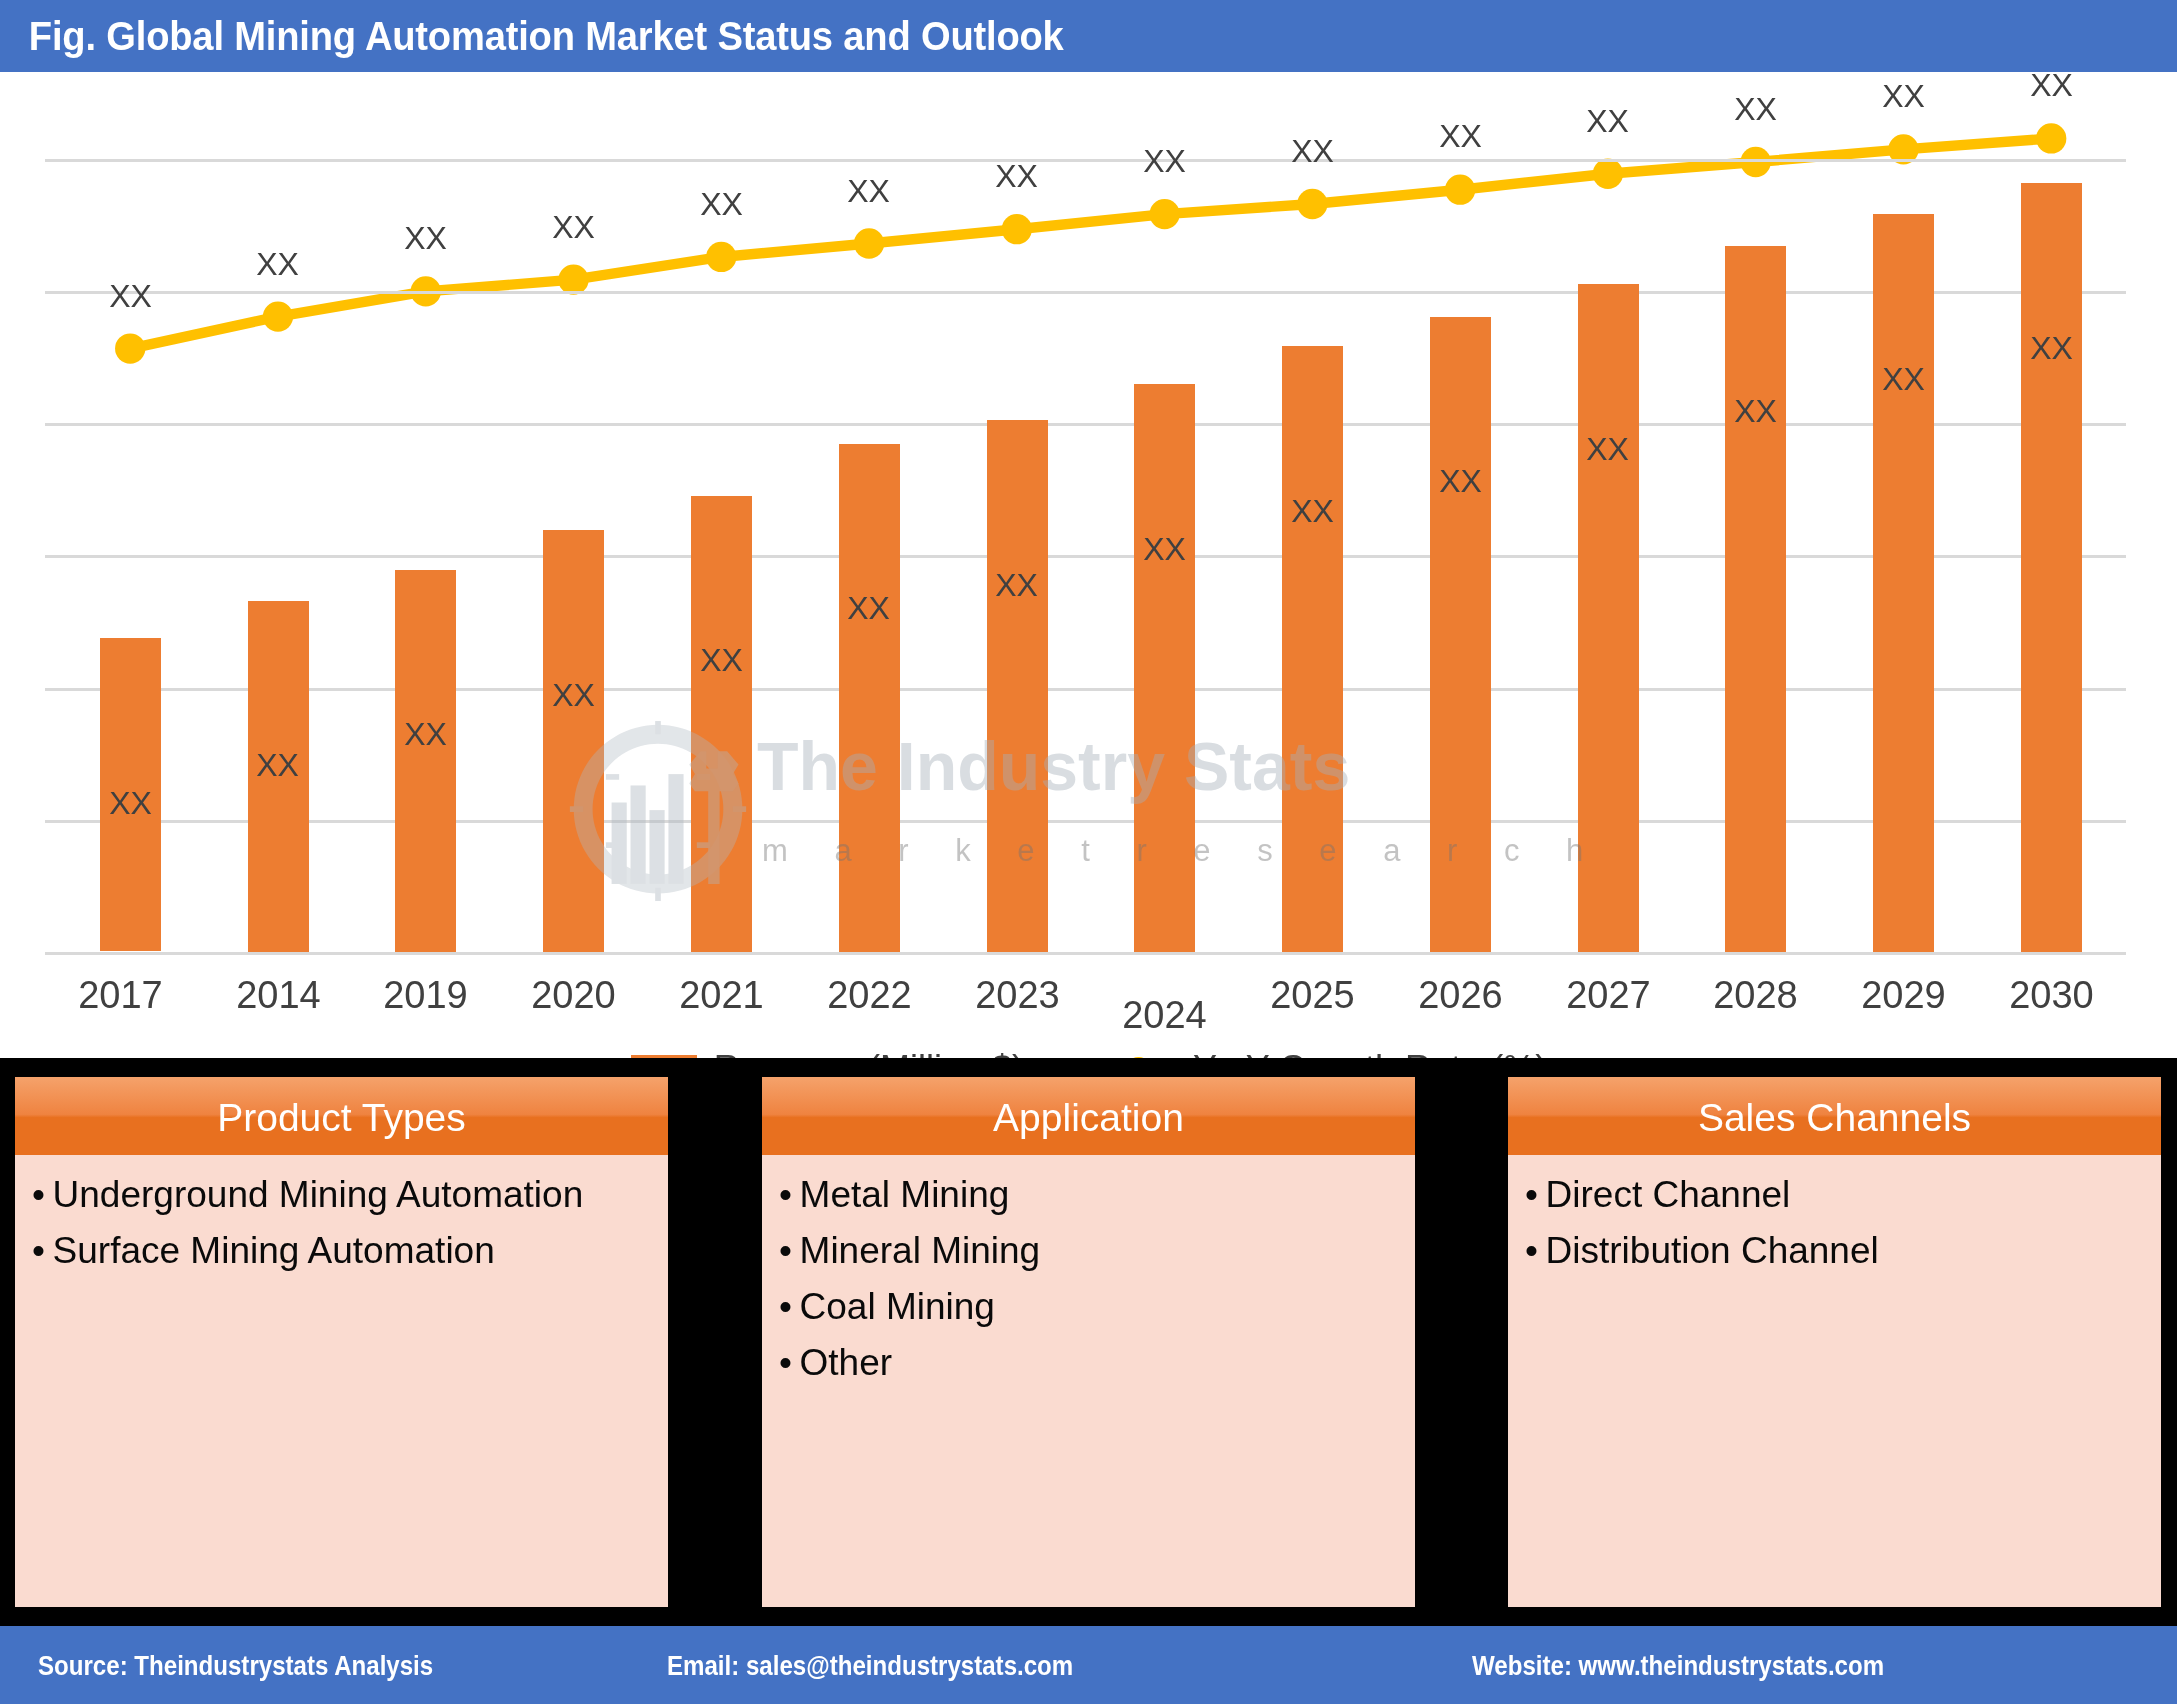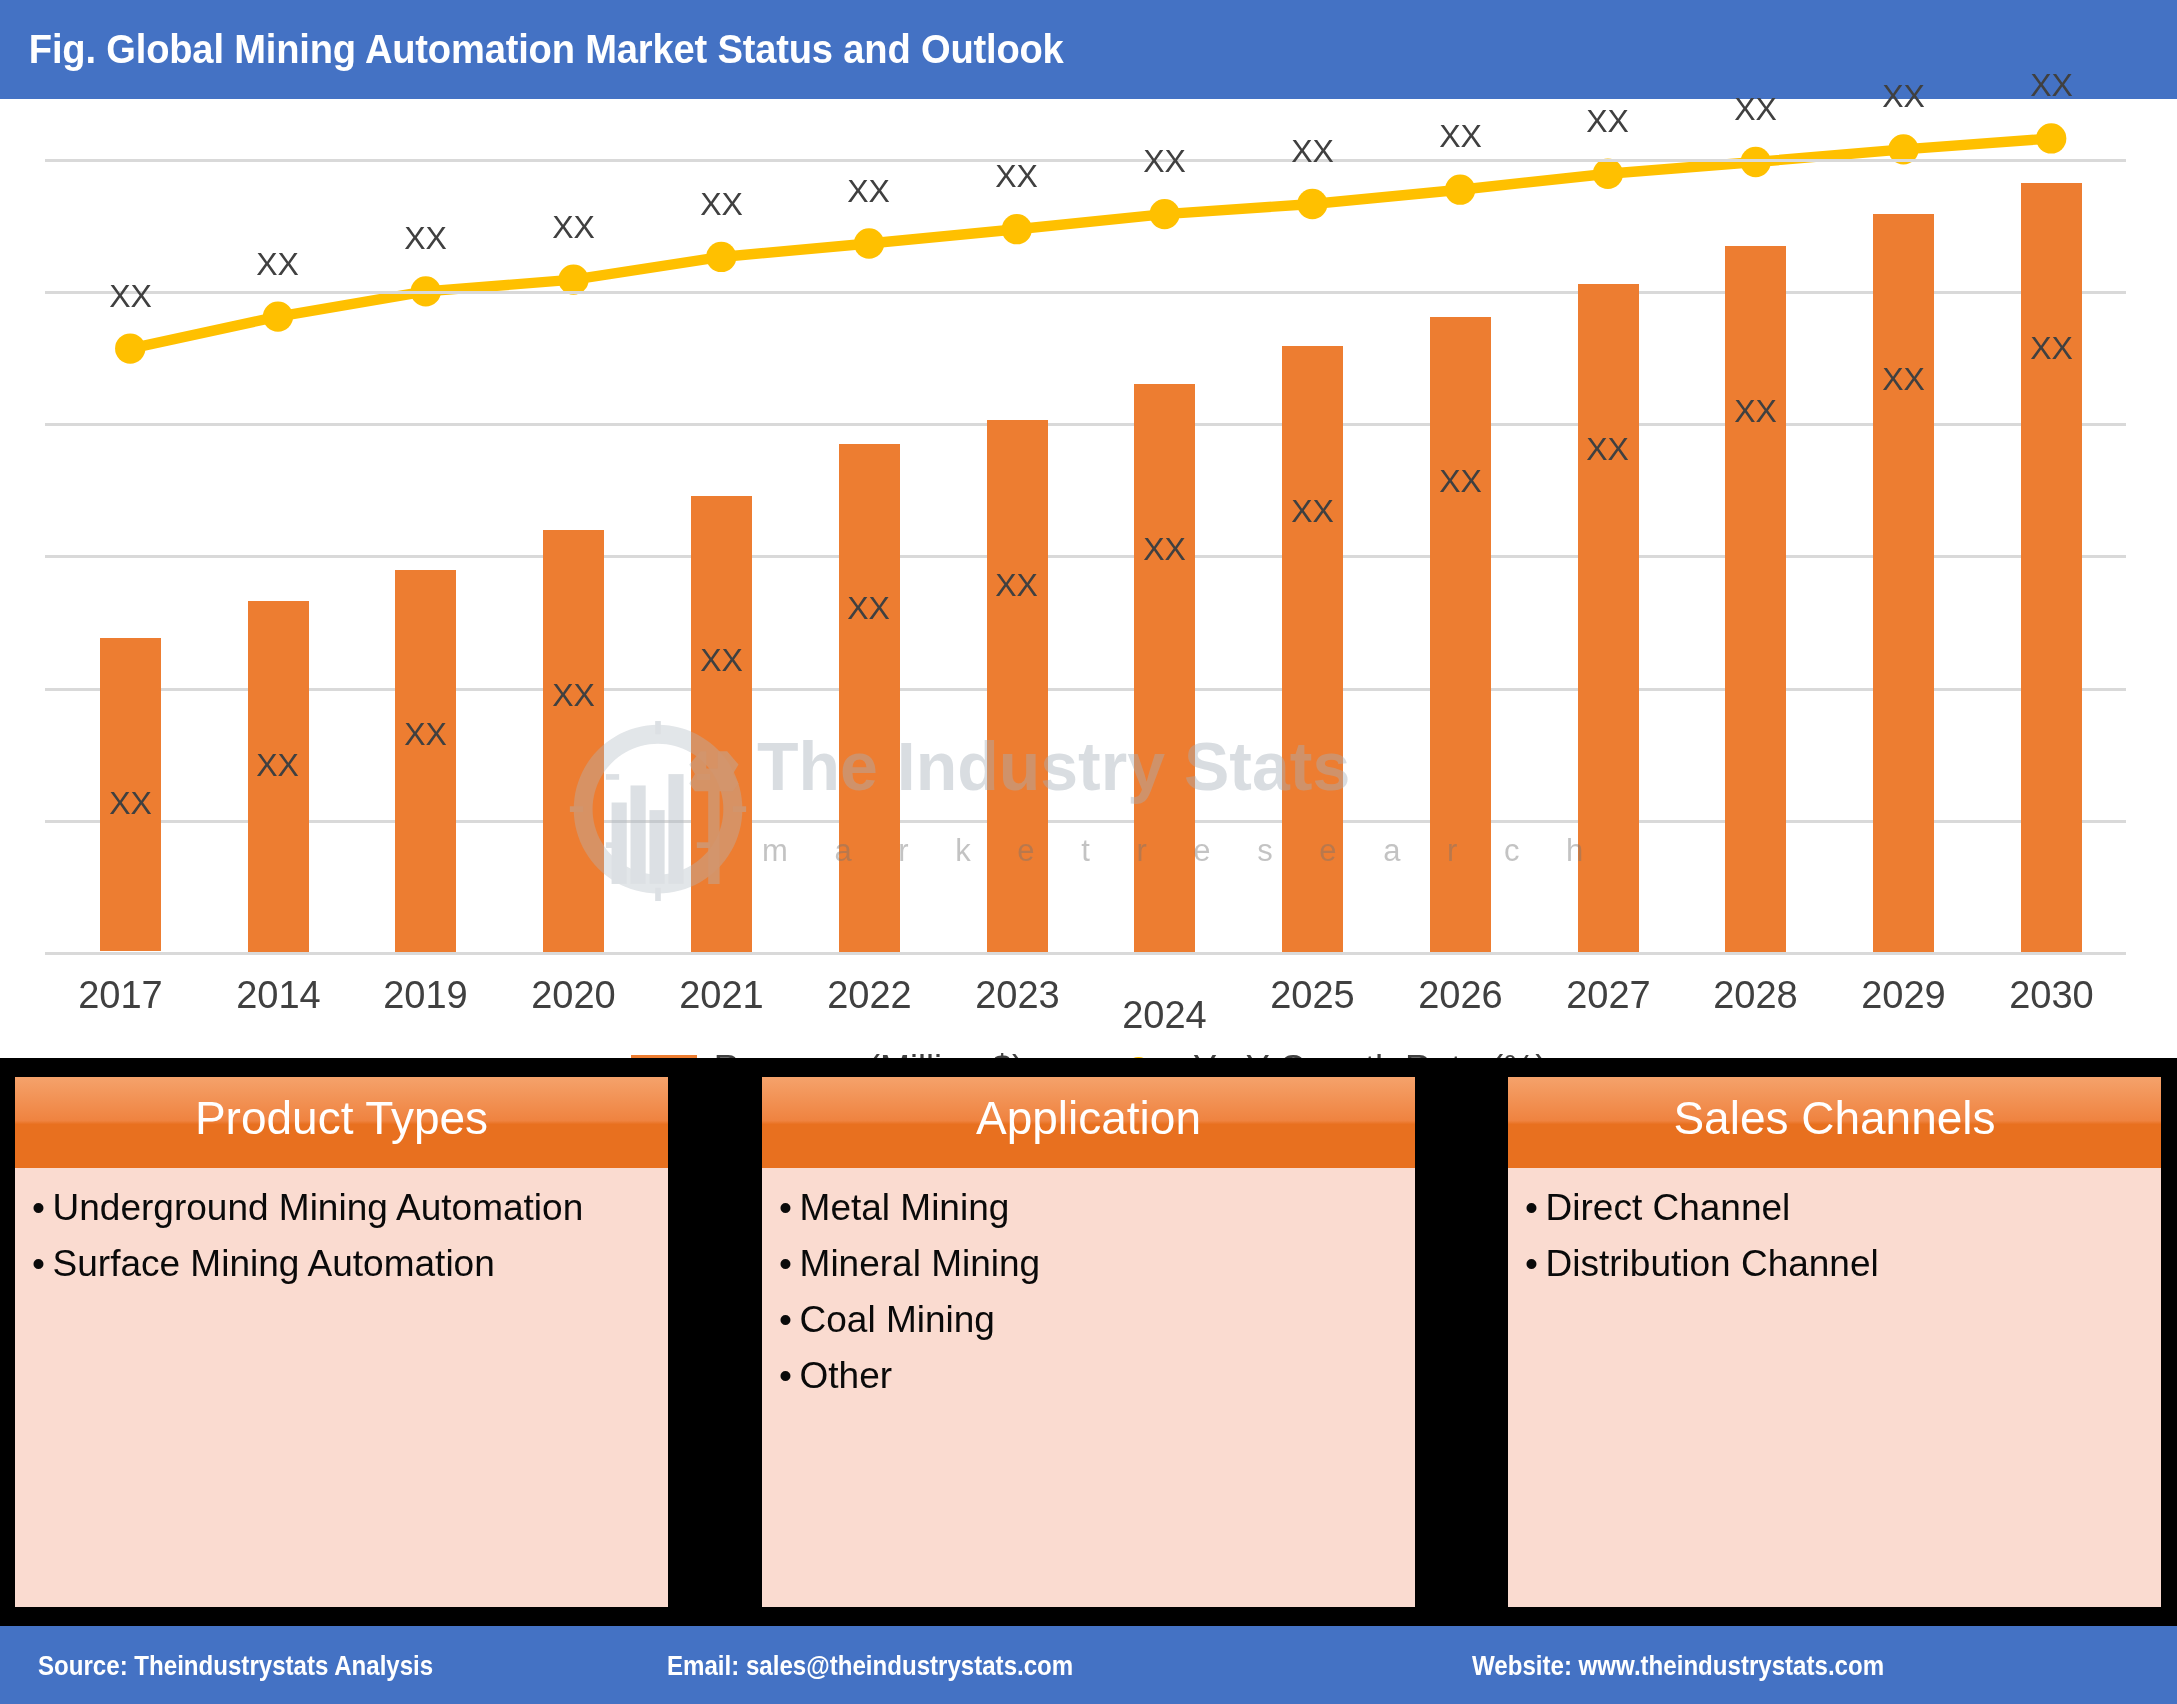--- a/index.html
+++ b/index.html
@@ -6,21 +6,21 @@
   body {
     width:2178px; height:1704px;
     background:#ffffff;
     font-family:"Liberation Sans", sans-serif;
     overflow:hidden;
     position:relative;
   }
 
   
   #title-bar{
-    position:absolute; left:0; top:0; width:2178px; height:99px;
+    position:absolute; left:0; top:0; width:2178px; height:72px;
     background:#4472c4;
     display:flex; align-items:center;
   }
   #title-text{
     color:#ffffff; font-size:41px; font-weight:bold;
     letter-spacing:-0.2px; padding-left:31px;
     font-family:"Liberation Sans", sans-serif;
     transform:scaleX(.93); transform-origin:left center;
   }
 
@@ -91,22 +91,22 @@
     background:#000000;
   }
   .seg-box{
     position:absolute; top:19px; width:653px; height:530px;
     background:#fadbd0; display:flex; flex-direction:column;
   }
   #seg-0{ left:15px; }
   #seg-1{ left:762px; }
   #seg-2{ left:1508px; }
   .seg-head{
-    height:91px; line-height:82px; text-align:center;
-    color:#ffffff; font-size:46px;
+    height:78px; line-height:82px; text-align:center;
+    color:#ffffff; font-size:39px;
     background:linear-gradient(to bottom,#f5a26b 0%,#ef8340 48%,#e8701f 52%,#e8701f 100%);
     font-family:"Liberation Sans", sans-serif;
   }
   .seg-list{ padding:21px 0 0 17px; }
   .seg-li{
     font-size:37px; color:#0a0a0a; line-height:1.03;
     margin-bottom:18px; display:flex; align-items:flex-start;
     font-family:"Liberation Sans", sans-serif;
   }
   .seg-bullet{ margin-right:7.6px; font-size:37px; line-height:1.03; }

